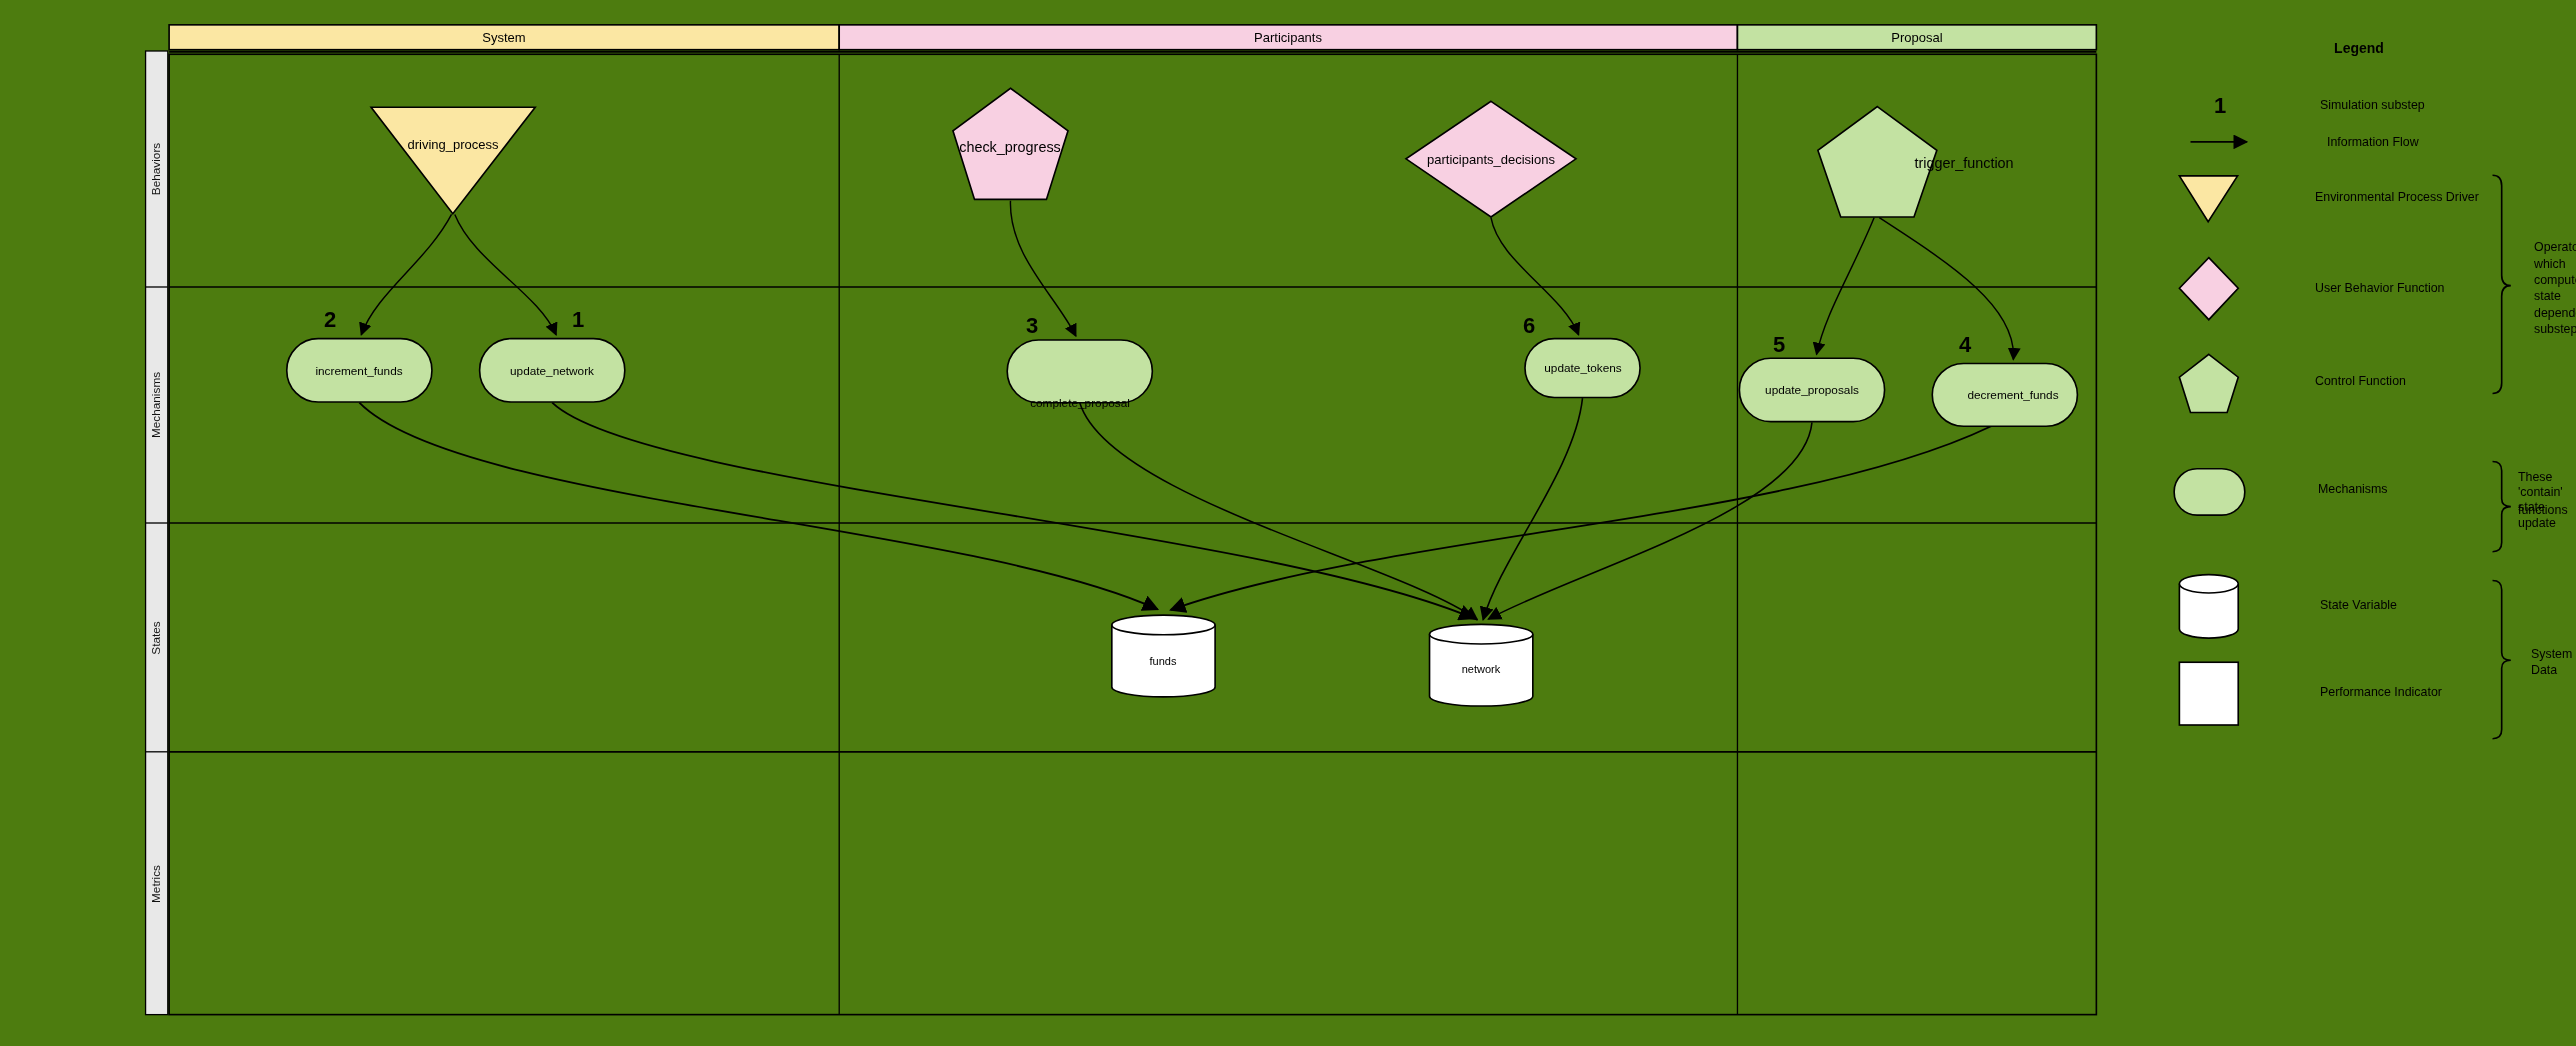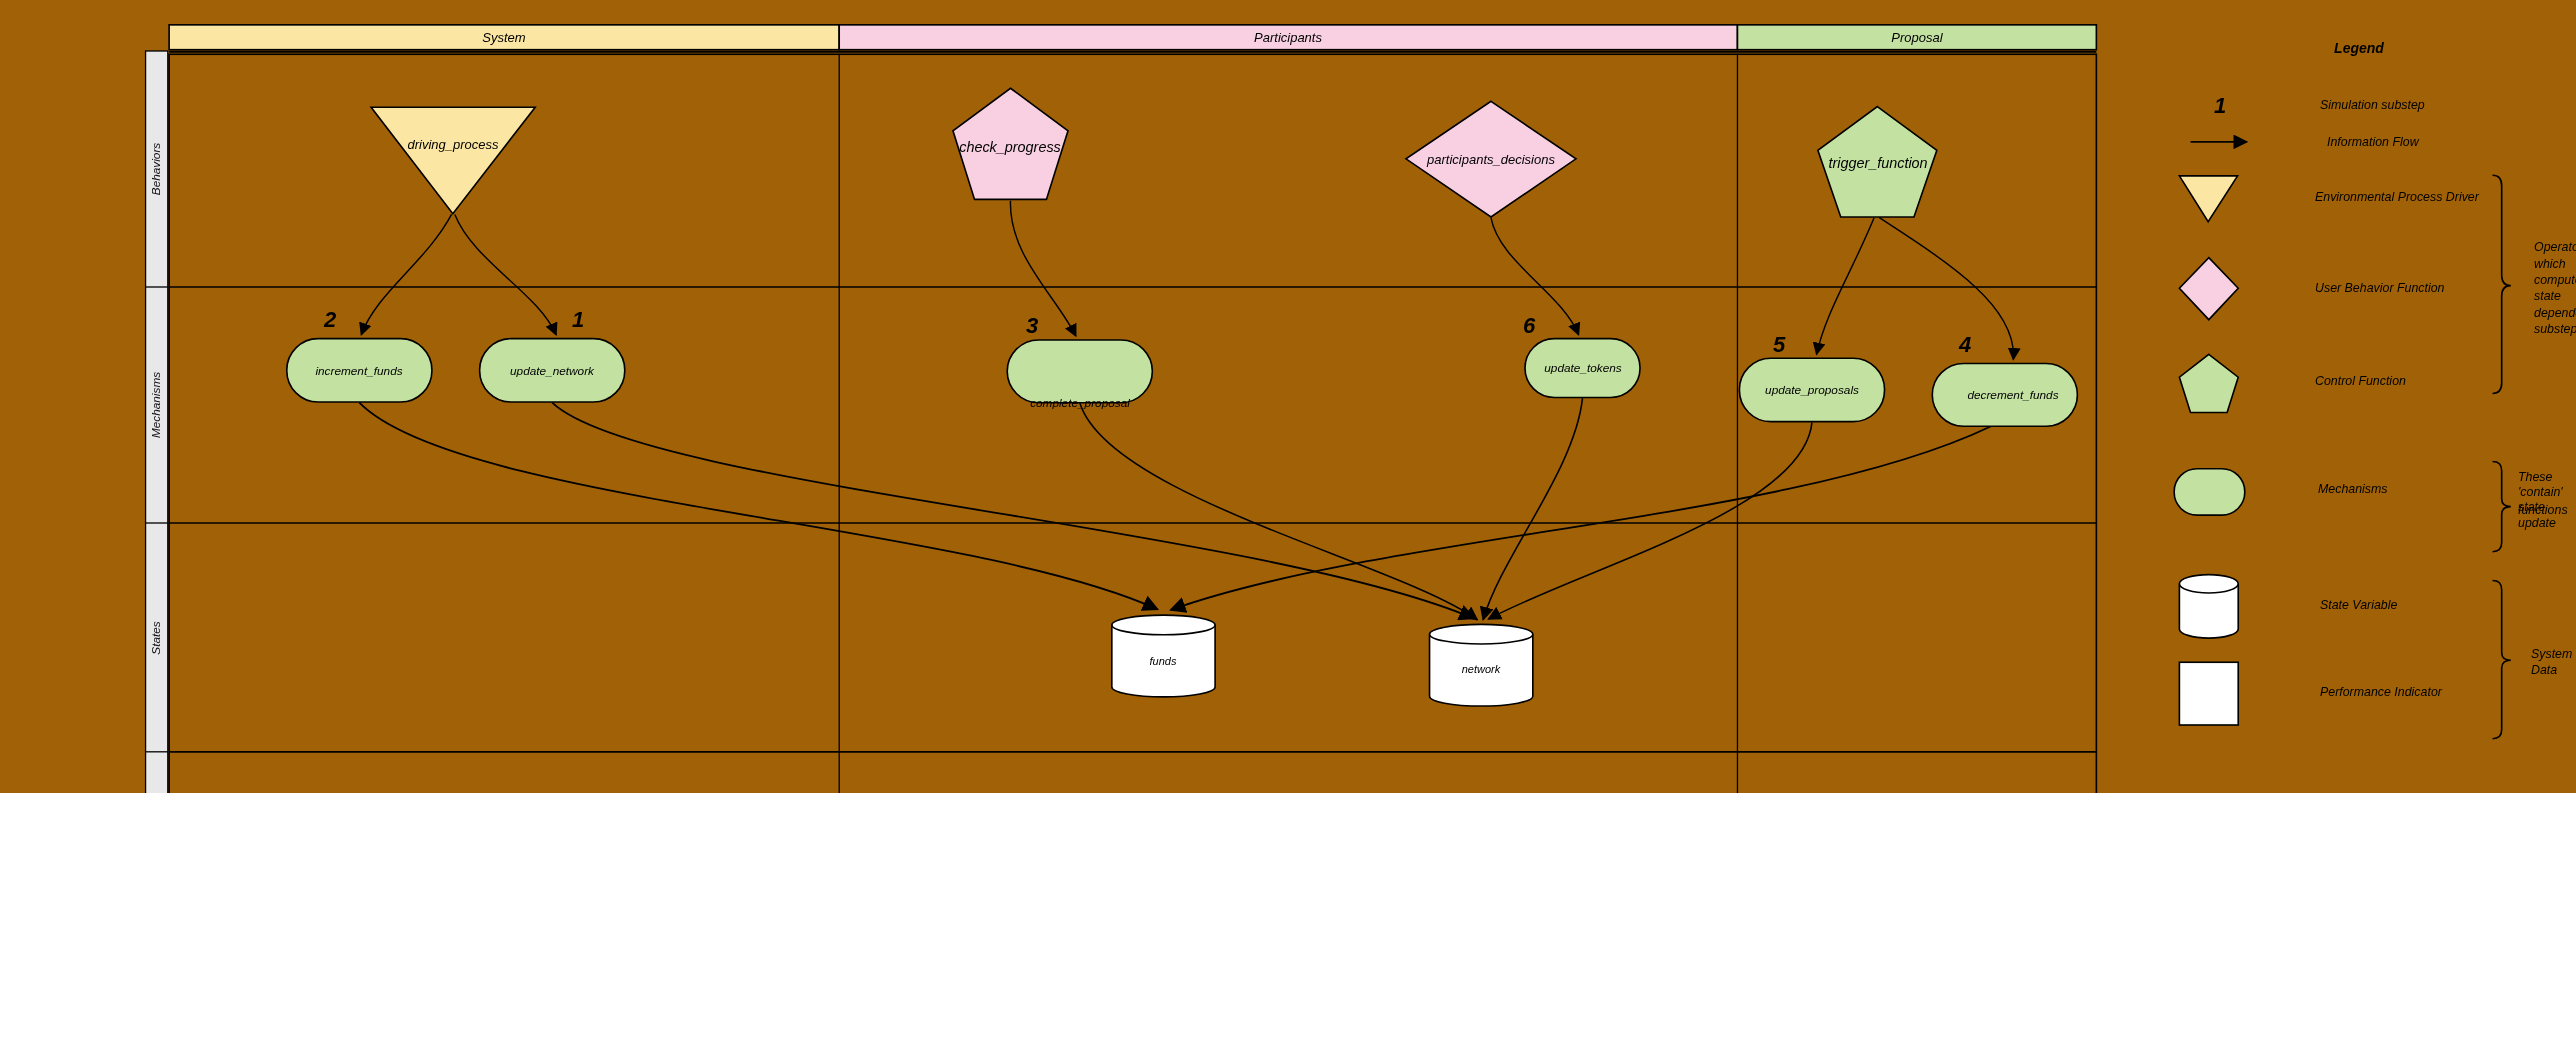--- a/index.html
+++ b/index.html
@@ -1,17 +1,17 @@
 <!DOCTYPE html>
 <html style="font-size:10.5px"><head>
 <meta charset="utf-8">
 <style>
   html,body{margin:0;padding:0;background:#ffffff;}
-  #canvas{position:relative;width:2576px;height:793px;background:#a16207;overflow:hidden;
-          font-family:"Liberation Sans", sans-serif;color:#000;font-style:italic;}
+  #canvas{position:relative;width:2576px;height:1046px;background:#4d7c0f;overflow:hidden;
+          font-family:"Liberation Sans", sans-serif;color:#000;}
   #art{position:absolute;left:0;top:0;}
   .lbl{position:absolute;transform:translate(-50%,-50%);white-space:nowrap;font-size:12.4px;
        pointer-events:none;}
   .lbl.left{transform:translate(0,-50%);}
   .lbl.rot{transform:translate(-50%,-50%) rotate(-90deg);font-size:11.8px;color:#111;}
   .lbl.hdr{font-size:13px;}
   .lbl.node{font-size:13px;}
   .lbl.pill{font-size:11.8px;}
   .lbl.cyl{font-size:11px;}
   .lbl.num{font-size:22px;font-weight:bold;}
@@ -114,21 +114,21 @@
   <div class="lbl hdr" style="left:1917px;top:37px;">Proposal</div>
 
   <div class="lbl rot" style="left:156px;top:169px;">Behaviors</div>
   <div class="lbl rot" style="left:156px;top:405px;">Mechanisms</div>
   <div class="lbl rot" style="left:156px;top:638px;">States</div>
   <div class="lbl rot" style="left:156px;top:884px;">Metrics</div>
 
   <div class="lbl node" style="left:453px;top:144px;">driving_process</div>
   <div class="lbl node" style="left:1010px;top:147px;font-size:14.4px;">check_progress</div>
   <div class="lbl node" style="left:1491px;top:159px;">participants_decisions</div>
-  <div class="lbl node" style="left:1878px;top:163px;font-size:14.4px;">trigger_function</div>
+  <div class="lbl node" style="left:1964px;top:163px;font-size:14.4px;">trigger_function</div>
 
   <div class="lbl num" style="left:330px;top:320px;">2</div>
   <div class="lbl num" style="left:578px;top:320px;">1</div>
   <div class="lbl num" style="left:1032px;top:326px;">3</div>
   <div class="lbl num" style="left:1529px;top:326px;">6</div>
   <div class="lbl num" style="left:1779px;top:345px;">5</div>
   <div class="lbl num" style="left:1965px;top:345px;">4</div>
 
   <div class="lbl pill" style="left:359px;top:371px;">increment_funds</div>
   <div class="lbl pill" style="left:552px;top:371px;">update_network</div>

